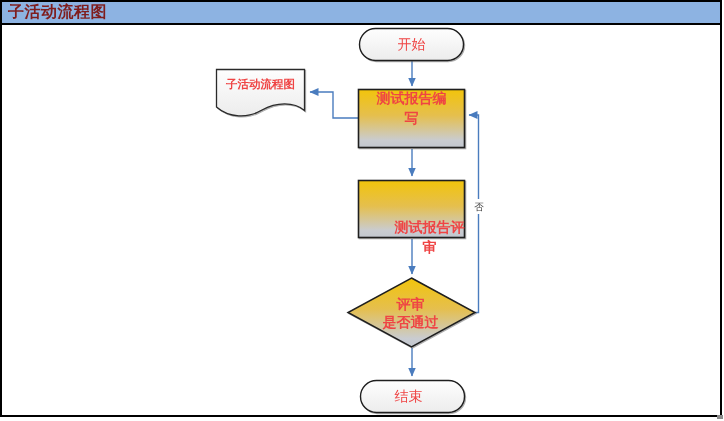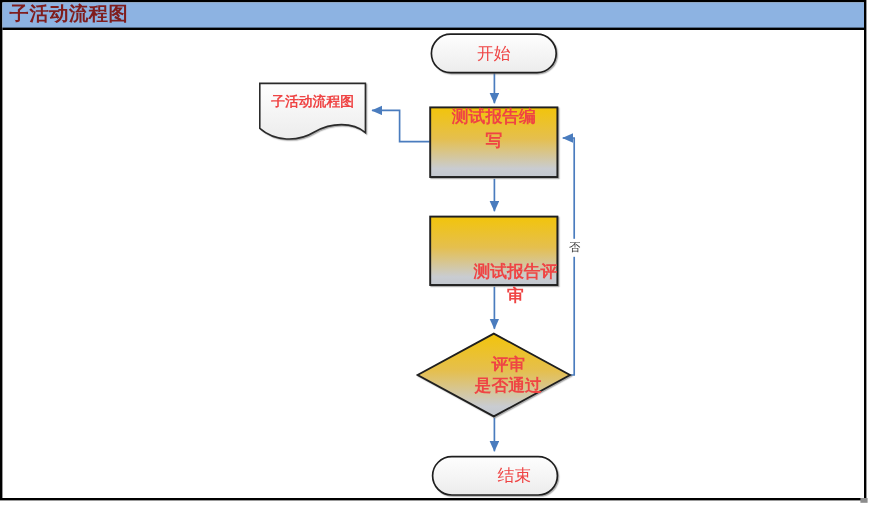--- a/index.html
+++ b/index.html
@@ -93,24 +93,24 @@
   <div class="node-label doc-label" style="left:217px;top:73px;width:87px;height:22px;">子活动流程图</div>
 
   <div class="node-label proc-label" style="left:358px;top:72px;width:107px;height:71px;">
     <div class="inner">测试报告编写</div>
   </div>
 
   <div class="node-label proc-label" style="left:376px;top:180px;width:107px;height:58px;margin-top:28px;">
     <div class="inner">测试报告评审</div>
   </div>
 
-  <div class="node-label dec-label" style="left:360px;top:278px;width:127px;height:69px;">
+  <div class="node-label dec-label" style="left:347px;top:278px;width:127px;height:69px;">
     <span>评审</span>
     <span>是否通过</span>
   </div>
 
-  <div class="node-label term-label" style="left:376px;top:380px;width:105px;height:33px;text-align:right;">结束</div>
+  <div class="node-label term-label" style="left:356px;top:380px;width:105px;height:33px;text-align:right;">结束</div>
 
   <div class="edge-label">否</div>
 
   <div class="resize-handle"></div>
 
 </div>
 
 </body></html>

